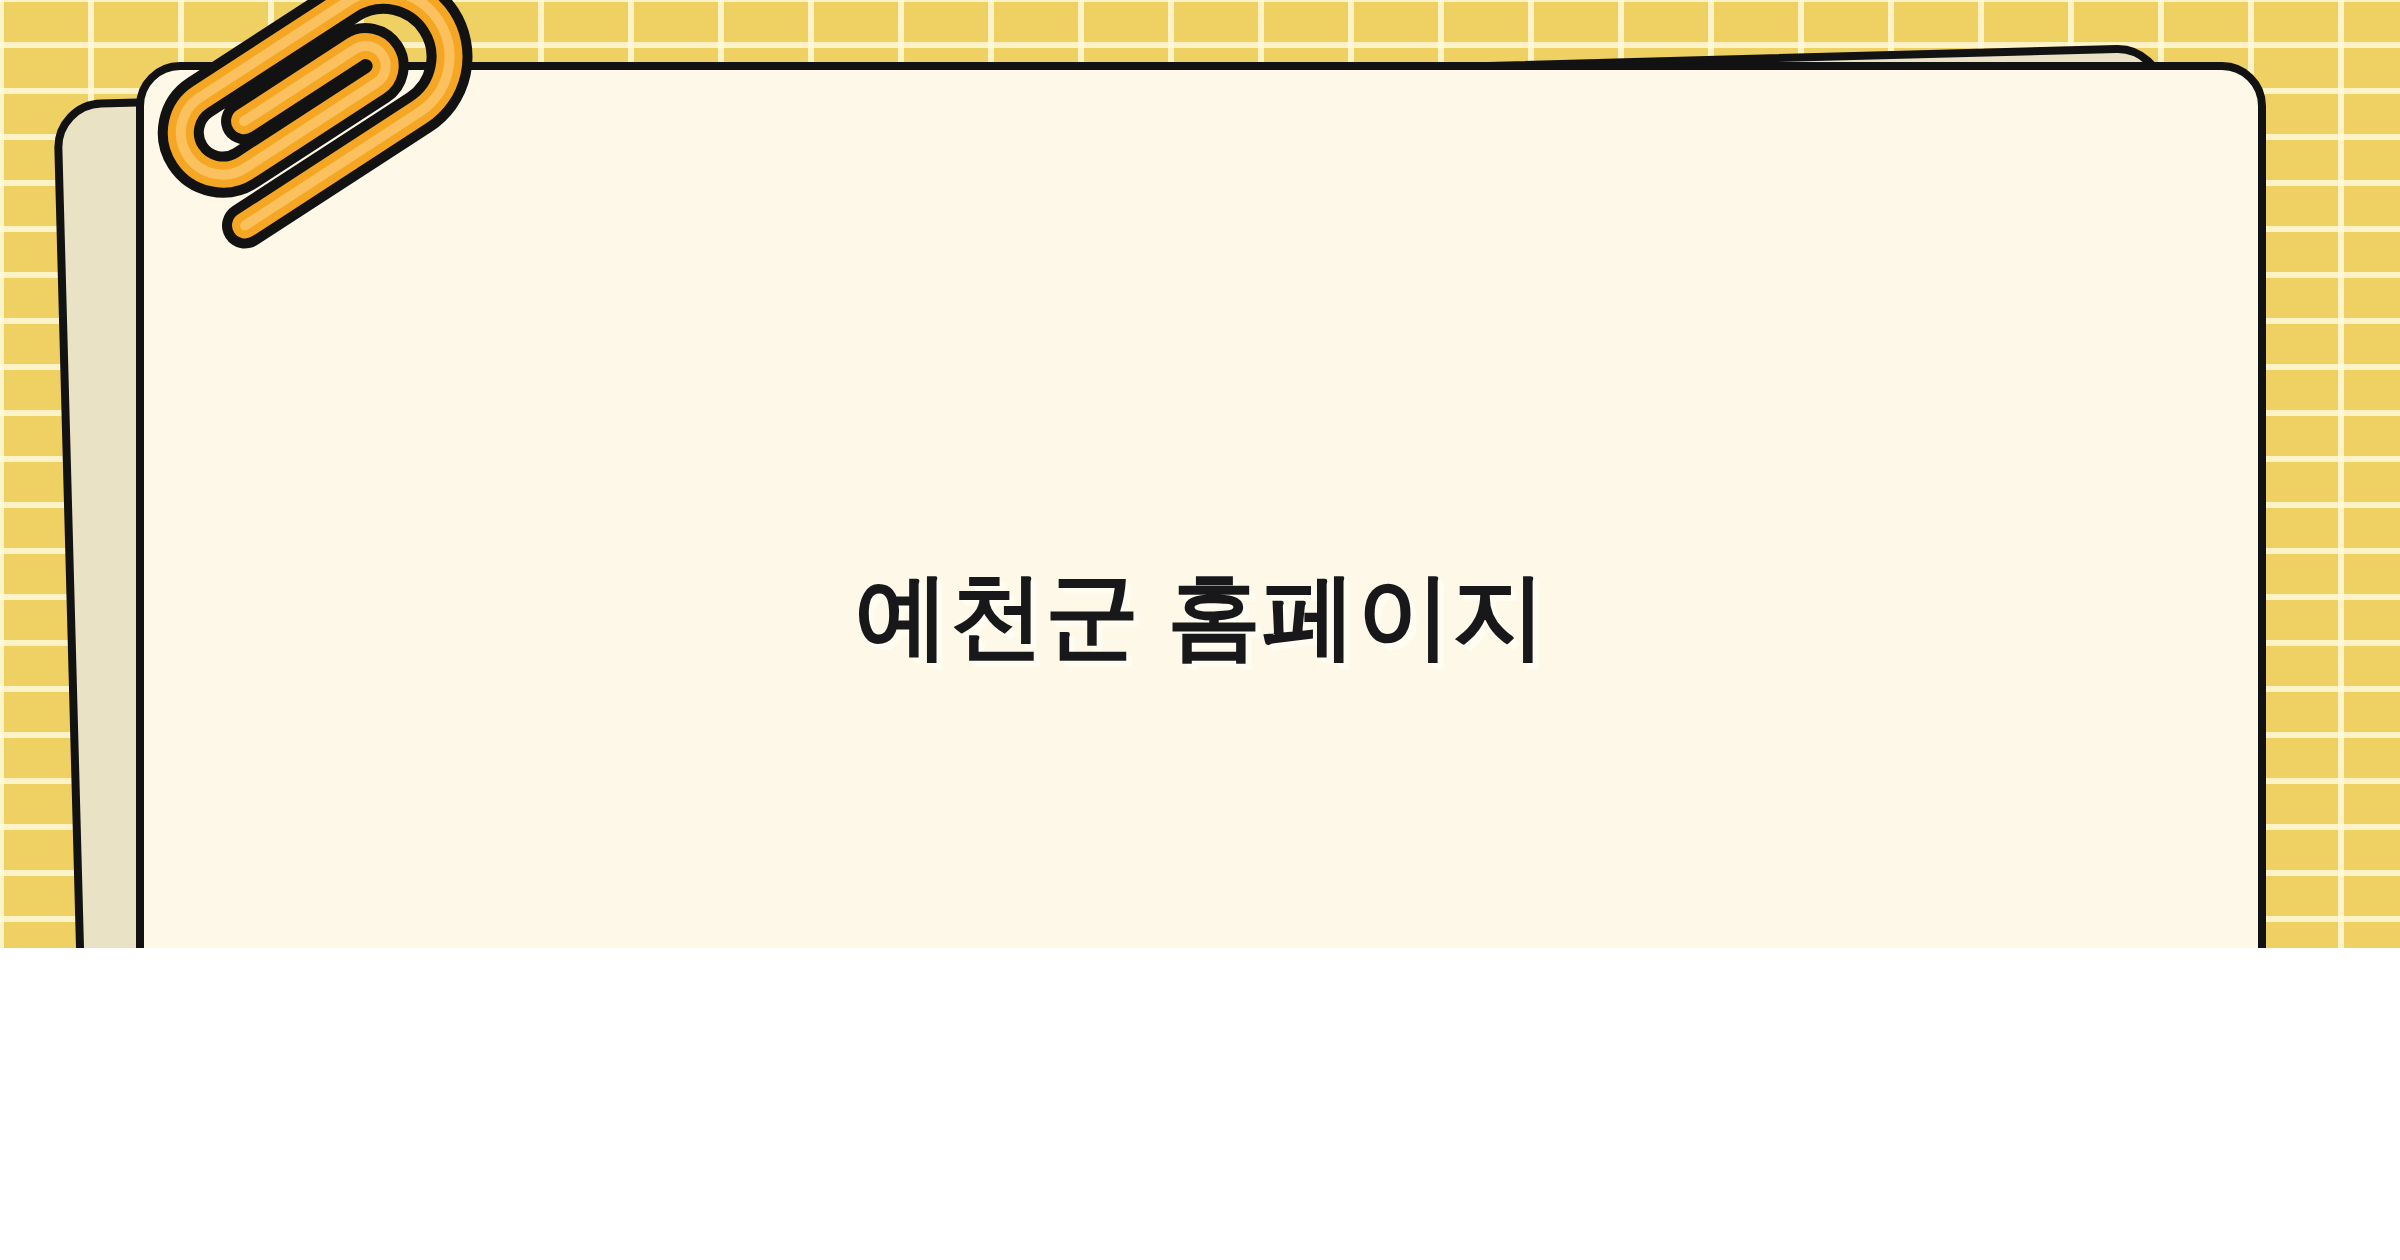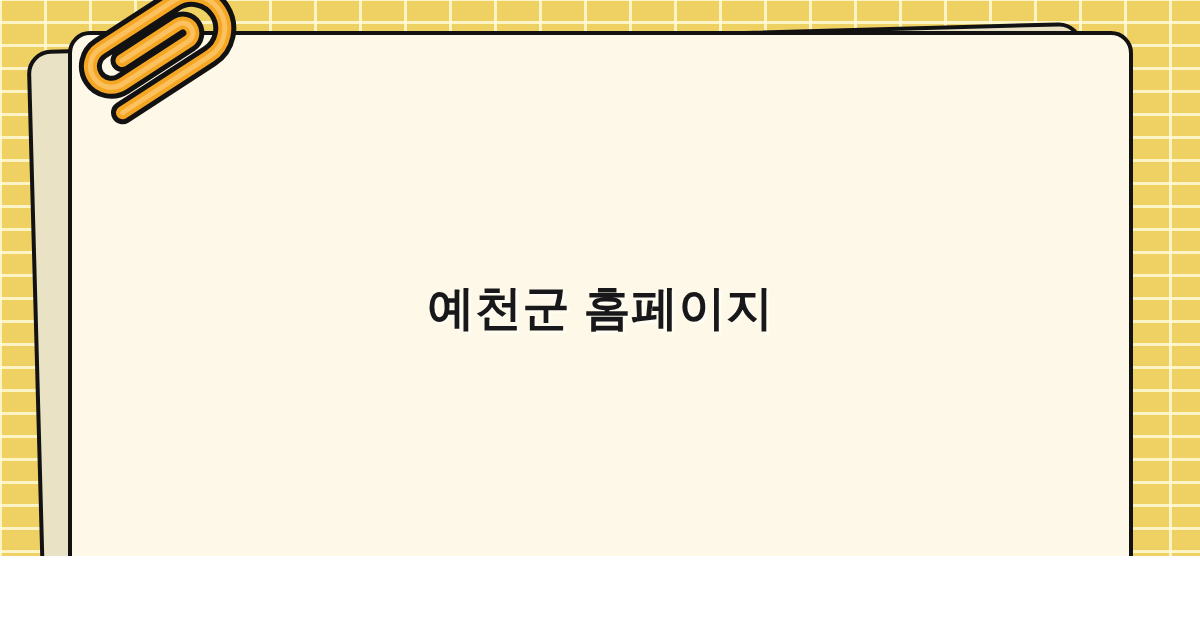--- a/index.html
+++ b/index.html
@@ -9,21 +9,21 @@
   body {
     width: 1200px;
     height: 630px;
     overflow: hidden;
     font-family: "Liberation Sans", "DejaVu Sans", sans-serif;
   }
 
   #stage {
     position: relative;
     width: 1200px;
-    height: 556px;
+    height: 474px;
     overflow: hidden;
     background-color: #efd063;
   }
 
   
   #grid-bg {
     position: absolute;
     inset: 0;
     background-color: #efd063;
     background-image:

